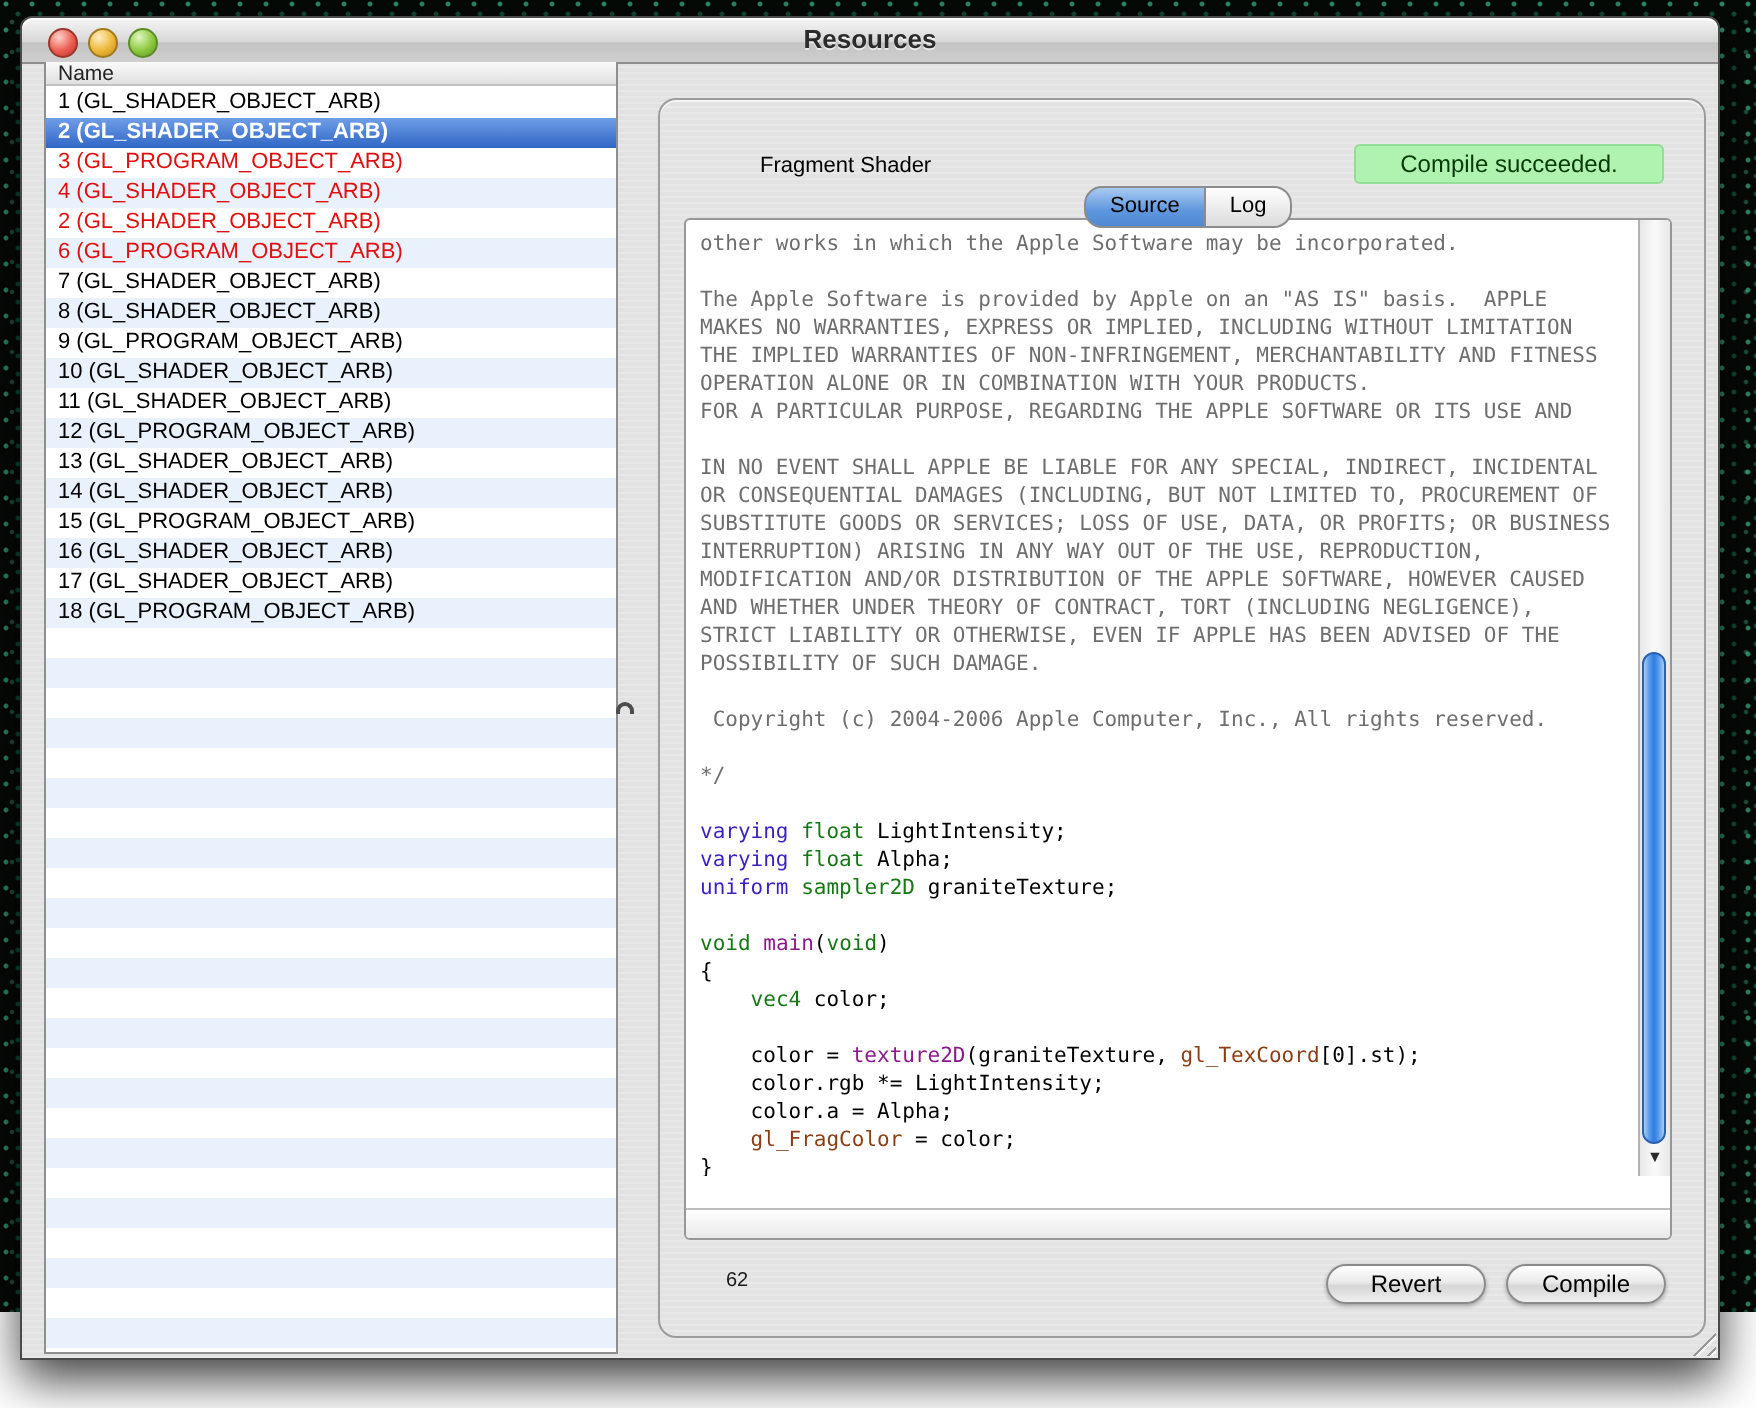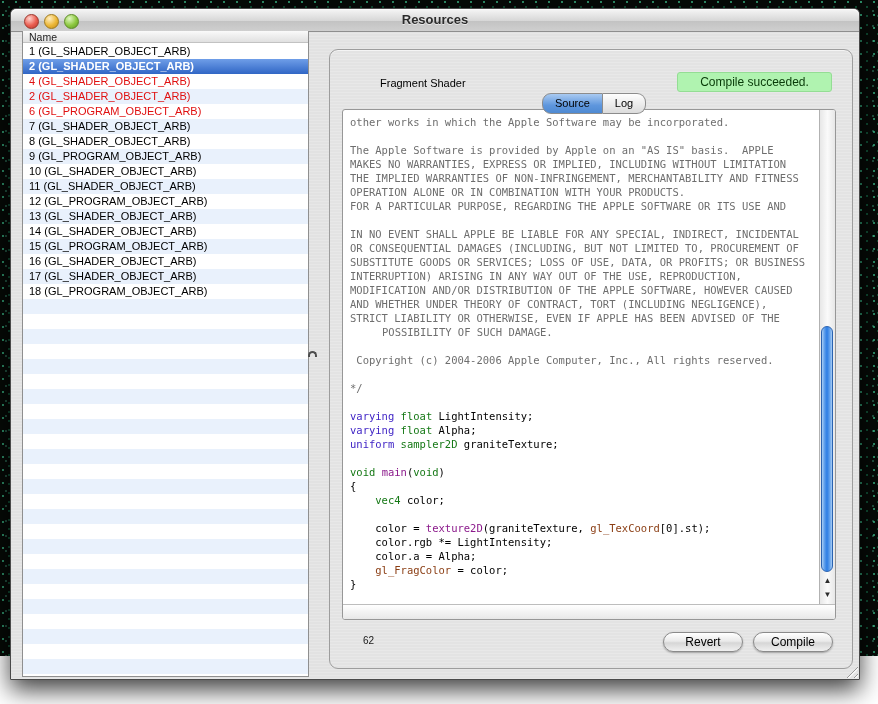--- a/index.html
+++ b/index.html
@@ -67,21 +67,21 @@
   .segmented{position:absolute;left:531px;top:62px;height:19px;display:flex;z-index:3;}
   .segment{height:19px;line-height:18px;padding:0 12px;font-size:11px;color:#000;
     background:linear-gradient(#fefefe,#dcdcdc);border:1px solid #8c8c8c;border-left:none;}
   .segment:first-child{border-left:1px solid #8c8c8c;border-radius:9px 0 0 9px;}
   .segment:last-child{border-radius:0 9px 9px 0;}
   .segment.selected{background:linear-gradient(#a9caf1,#5e96dd 60%,#4f8ad2);}
 
   
   .editor{position:absolute;left:331px;top:78px;width:494px;height:511px;
     background:#fff;border:1px solid #979797;border-radius:3px;box-sizing:border-box;
-    display:flex;flex-direction:column;overflow:hidden;}
+    display:flex;flex-direction:column;overflow:hidden;gap:16px;}
   .editor-main{flex:1;display:flex;min-height:0;}
   .code{flex:1;padding:5px 0 0 7px;font-family:"DejaVu Sans Mono",monospace;
     font-size:10.5px;line-height:14px;overflow:hidden;}
   .code .line{height:14px;white-space:pre;}
   .vscroll{width:15px;border-left:1px solid #b2b2b2;position:relative;
     background:linear-gradient(90deg,#e7e7e7,#fafafa 50%,#e7e7e7);
     display:flex;flex-direction:column;}
   .vthumb{position:absolute;left:1px;top:216px;width:12px;height:246px;border-radius:7px;
     background:linear-gradient(90deg,#a8cdf4,#5699ea 28%,#2d7de4 50%,#5699ea 72%,#a8cdf4);
     border:1px solid #2a62b0;box-sizing:border-box;}
@@ -115,20 +115,21 @@
       <div class="title">Resources</div>
     </div>
 
     <div class="content">
 
       <div class="list">
         <div class="list-header">Name</div>
         <div class="list-rows" id="list-rows">
             <div class="list-row">1 (GL_SHADER_OBJECT_ARB)</div>
             <div class="list-row selected">2 (GL_SHADER_OBJECT_ARB)</div>
+            <div class="list-row red">3 (GL_PROGRAM_OBJECT_ARB)</div>
             <div class="list-row red">4 (GL_SHADER_OBJECT_ARB)</div>
             <div class="list-row red">2 (GL_SHADER_OBJECT_ARB)</div>
             <div class="list-row red">6 (GL_PROGRAM_OBJECT_ARB)</div>
             <div class="list-row">7 (GL_SHADER_OBJECT_ARB)</div>
             <div class="list-row">8 (GL_SHADER_OBJECT_ARB)</div>
             <div class="list-row">9 (GL_PROGRAM_OBJECT_ARB)</div>
             <div class="list-row">10 (GL_SHADER_OBJECT_ARB)</div>
             <div class="list-row">11 (GL_SHADER_OBJECT_ARB)</div>
             <div class="list-row">12 (GL_PROGRAM_OBJECT_ARB)</div>
             <div class="list-row">13 (GL_SHADER_OBJECT_ARB)</div>
@@ -163,21 +164,21 @@
               <div class="line"><span style="color: rgb(110, 110, 110);">OPERATION ALONE OR IN COMBINATION WITH YOUR PRODUCTS.</span></div>
               <div class="line"><span style="color: rgb(110, 110, 110);">FOR A PARTICULAR PURPOSE, REGARDING THE APPLE SOFTWARE OR ITS USE AND</span></div>
               <div class="line">&nbsp;</div>
               <div class="line"><span style="color: rgb(110, 110, 110);">IN NO EVENT SHALL APPLE BE LIABLE FOR ANY SPECIAL, INDIRECT, INCIDENTAL</span></div>
               <div class="line"><span style="color: rgb(110, 110, 110);">OR CONSEQUENTIAL DAMAGES (INCLUDING, BUT NOT LIMITED TO, PROCUREMENT OF</span></div>
               <div class="line"><span style="color: rgb(110, 110, 110);">SUBSTITUTE GOODS OR SERVICES; LOSS OF USE, DATA, OR PROFITS; OR BUSINESS</span></div>
               <div class="line"><span style="color: rgb(110, 110, 110);">INTERRUPTION) ARISING IN ANY WAY OUT OF THE USE, REPRODUCTION,</span></div>
               <div class="line"><span style="color: rgb(110, 110, 110);">MODIFICATION AND/OR DISTRIBUTION OF THE APPLE SOFTWARE, HOWEVER CAUSED</span></div>
               <div class="line"><span style="color: rgb(110, 110, 110);">AND WHETHER UNDER THEORY OF CONTRACT, TORT (INCLUDING NEGLIGENCE),</span></div>
               <div class="line"><span style="color: rgb(110, 110, 110);">STRICT LIABILITY OR OTHERWISE, EVEN IF APPLE HAS BEEN ADVISED OF THE</span></div>
-              <div class="line"><span style="color: rgb(110, 110, 110); margin-left: 32px;">POSSIBILITY OF SUCH DAMAGE.</span></div>
+              <div class="line"><span style="color: rgb(110, 110, 110);">POSSIBILITY OF SUCH DAMAGE.</span></div>
               <div class="line">&nbsp;</div>
               <div class="line"><span style="color: rgb(110, 110, 110);"> Copyright (c) 2004-2006 Apple Computer, Inc., All rights reserved.</span></div>
               <div class="line">&nbsp;</div>
               <div class="line"><span style="color: rgb(110, 110, 110);">*/</span></div>
               <div class="line">&nbsp;</div>
               <div class="line"><span style="color: rgb(59, 31, 196);">varying</span><span style="color: rgb(0, 0, 0);"> </span><span style="color: rgb(21, 120, 21);">float</span><span style="color: rgb(0, 0, 0);"> LightIntensity;</span></div>
               <div class="line"><span style="color: rgb(59, 31, 196);">varying</span><span style="color: rgb(0, 0, 0);"> </span><span style="color: rgb(21, 120, 21);">float</span><span style="color: rgb(0, 0, 0);"> Alpha;</span></div>
               <div class="line"><span style="color: rgb(59, 31, 196);">uniform</span><span style="color: rgb(0, 0, 0);"> </span><span style="color: rgb(21, 120, 21);">sampler2D</span><span style="color: rgb(0, 0, 0);"> graniteTexture;</span></div>
               <div class="line">&nbsp;</div>
               <div class="line"><span style="color: rgb(21, 120, 21);">void</span><span style="color: rgb(0, 0, 0);"> </span><span style="color: rgb(139, 25, 139);">main</span><span style="color: rgb(0, 0, 0);">(</span><span style="color: rgb(21, 120, 21);">void</span><span style="color: rgb(0, 0, 0);">)</span></div>

